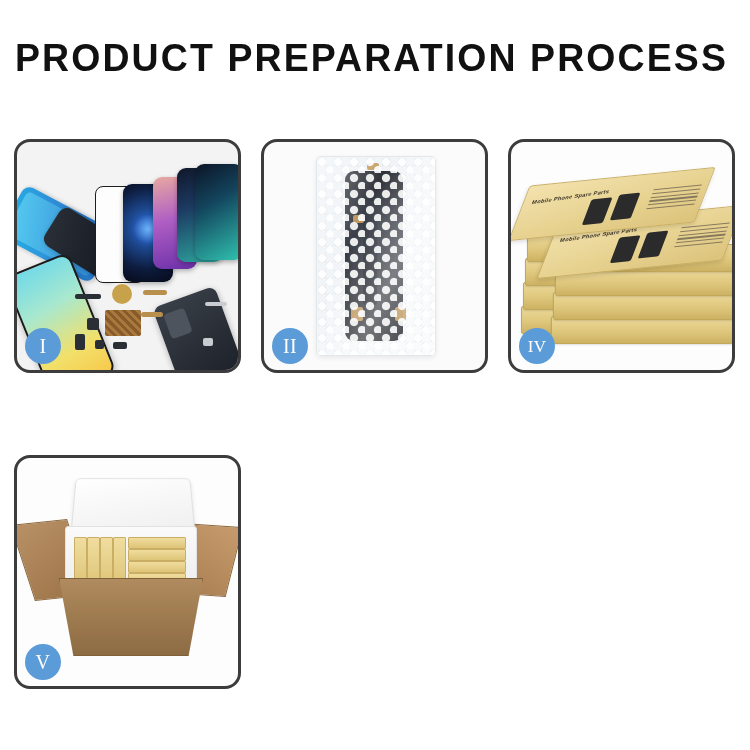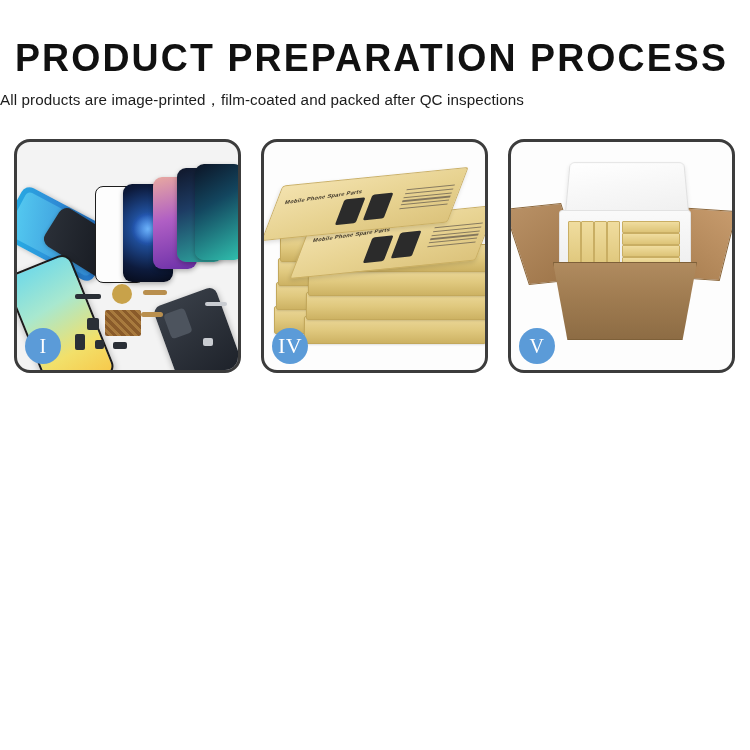--- a/index.html
+++ b/index.html
@@ -48,21 +48,21 @@
   .badge{
     position:absolute;left:8px;bottom:6px;
     width:36px;height:36px;border-radius:50%;
     background:#5b9bd8;
     color:#ffffff;
     display:flex;align-items:center;justify-content:center;
     font-family:"Liberation Serif","DejaVu Serif",serif;
     font-size:20px;line-height:1;letter-spacing:.4px;
     z-index:40;
   }
-  .badge.narrow{font-size:22px;}
+  .badge.narrow{font-size:17px;}
 
   
   .p1{background:#f3f3f3;}
   .ph{position:absolute;border-radius:9px;}
   .ph.tilt-a{
     width:58px;height:104px;left:12px;top:40px;
     transform:rotate(-62deg);
     background:linear-gradient(150deg,#23b7e8 0%,#2f8fd8 45%,#1e63b5 100%);
     box-shadow:0 2px 5px rgba(0,0,0,.25);
   }
@@ -307,21 +307,20 @@
   }
   .tab{position:absolute;background:rgba(135,108,70,.6);border-radius:1px;}
 </style>
 </head>
 <body>
 
 <div class="page">
 
   <div class="header">
     <div class="title">PRODUCT PREPARATION PROCESS</div>
-    <div class="subtitle">All products are image-printed，film-coated and packed after QC inspections</div>
   </div>
 
   <div class="grid">
 
     <div class="panel p1">
       <div class="stage">
         <div class="ph tilt-a"></div>
         <div class="ph dark-sm"></div>
         <div class="ph glass"></div>
         <div class="ph blue-bloom"></div>
@@ -339,20 +338,35 @@
         <div class="chip" style="left:70px;top:176px;width:12px;height:12px;"></div>
         <div class="chip" style="left:78px;top:198px;width:9px;height:9px;"></div>
         <div class="chip" style="left:96px;top:200px;width:14px;height:7px;"></div>
         <div class="chip silver" style="left:186px;top:196px;width:10px;height:8px;"></div>
         <div class="chip silver" style="left:188px;top:160px;width:22px;height:4px;"></div>
         <div class="chip" style="left:58px;top:192px;width:10px;height:16px;"></div>
       </div>
       <div class="badge">I</div>
     </div>
 
+    <div class="panel p2">
+      <div class="stage">
+        <div class="bubblepack">
+          <div class="screen"></div>
+          <div class="ribbon"></div>
+          <div class="tape" style="left:50px;top:6px;width:12px;height:7px;"></div>
+          <div class="tape" style="left:36px;top:58px;width:11px;height:8px;"></div>
+          <div class="tape" style="left:34px;top:150px;width:12px;height:14px;"></div>
+          <div class="tape" style="left:78px;top:150px;width:11px;height:14px;"></div>
+          <div class="bubbles"></div>
+          <div class="glare"></div>
+        </div>
+      </div>
+      <div class="badge">II</div>
+    </div>
 
 
     <div class="panel p4">
       <div class="stage">
         <div class="stack">
           <div class="slab b1"></div>
           <div class="slab b2"></div>
           <div class="slab b3"></div>
           <div class="slab b4"></div>
           <div class="slab r1"></div>

